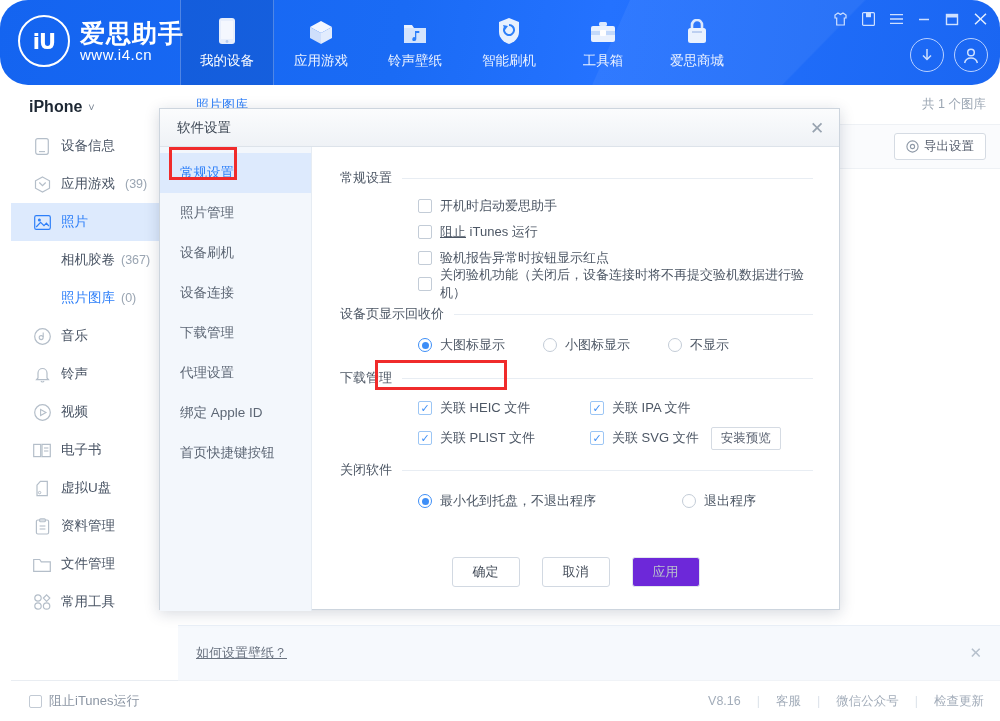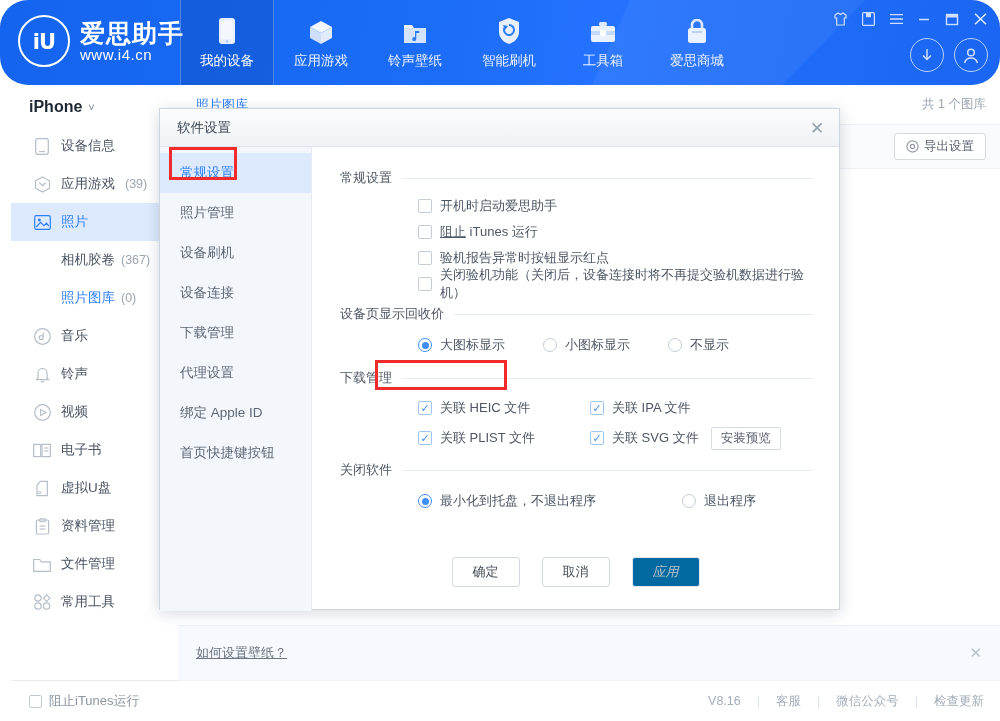--- a/index.html
+++ b/index.html
@@ -164,21 +164,21 @@
     display:inline-flex; align-items:center;
   }
   .modal-footer {
     position: absolute; left: 0; right: 0; bottom: 24px;
     display: flex; justify-content: center; gap: 22px;
   }
   .mbtn {
     width: 68px; height: 30px; border: 1px solid #d2d9e2; background: #fff; border-radius: 3px;
     font-size: 13px; color: #434c59; cursor: pointer; display:flex; align-items:center; justify-content:center;
   }
-  .mbtn.disabled { color: #b9c1cb; background: #0369a1; border-color: #e2e7ed; cursor: default; font-style: italic; }
+  .mbtn.disabled { color: #b9c1cb; background: #6d28d9; border-color: #e2e7ed; cursor: default; }
 
   .redbox { position: absolute; border: 3px solid #f02b2b; pointer-events: none; }
   .rb-nav  { left: 9px;  top: 38px;  width: 68px;  height: 33px; }
   .rb-heic { left: 63px; top: 213px; width: 132px; height: 30px; }
 </style>
 </head>
 <body>
 
 <div id="app">
 

